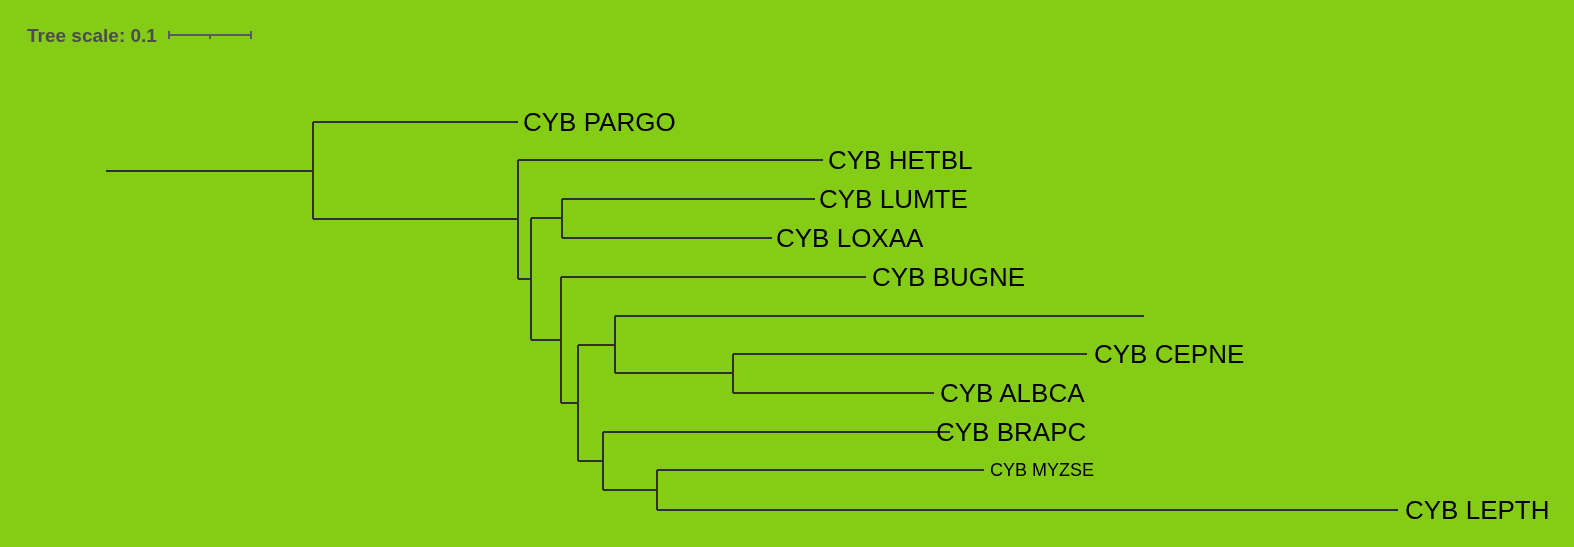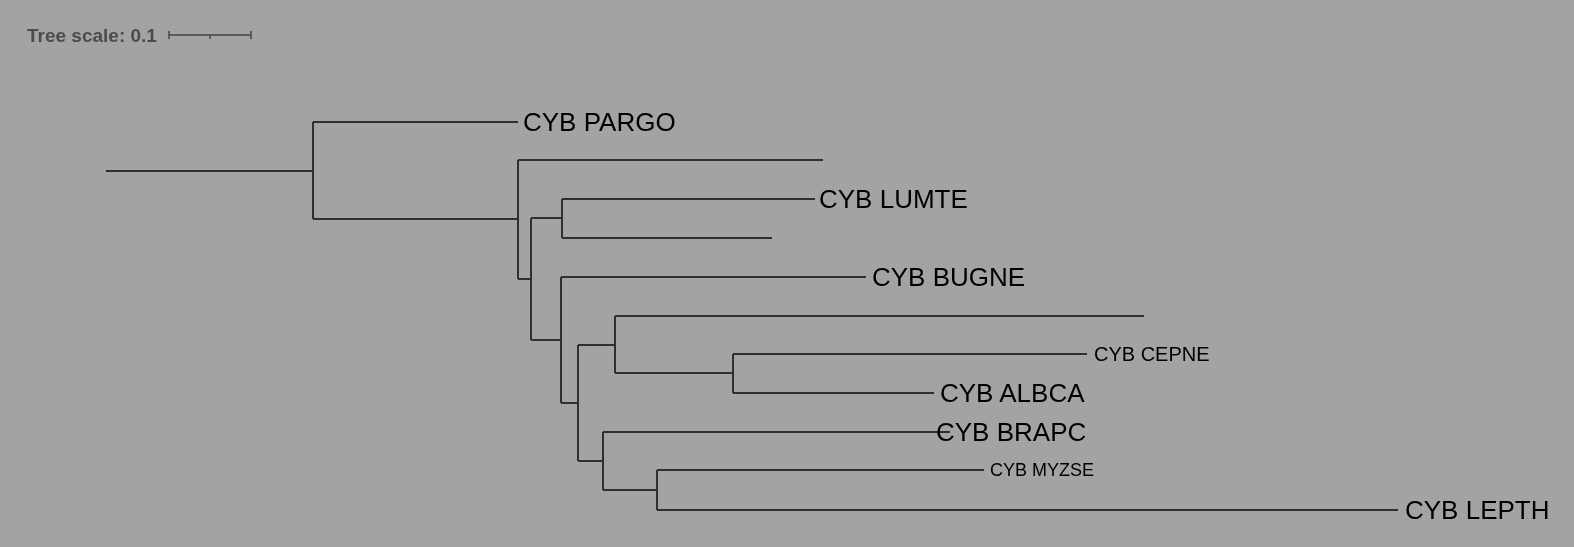--- a/index.html
+++ b/index.html
@@ -5,21 +5,21 @@
   html, body {
     margin: 0;
     padding: 0;
     background: #ffffff;
     font-family: "Liberation Sans", sans-serif;
   }
   .stage {
     position: relative;
     width: 1574px;
     height: 547px;
-    background: #a3a3a3;
+    background: #84cc16;
     overflow: hidden;
   }
   #tree-svg {
     position: absolute;
     left: 0;
     top: 0;
   }
   .treescale-label {
     position: absolute;
     font-weight: bold;
@@ -75,20 +75,22 @@
       <line x1="657" y1="470" x2="657" y2="510" stroke="#2f2f2f" stroke-width="2" shape-rendering="crispEdges"></line>
       <line x1="169" y1="35" x2="251" y2="35" stroke="#5a5a5a" stroke-width="1.5" shape-rendering="crispEdges"></line>
       <line x1="169" y1="31" x2="169" y2="39" stroke="#5a5a5a" stroke-width="1.5" shape-rendering="crispEdges"></line>
       <line x1="251" y1="31" x2="251" y2="39" stroke="#5a5a5a" stroke-width="1.5" shape-rendering="crispEdges"></line>
       <line x1="210" y1="35" x2="210" y2="39" stroke="#5a5a5a" stroke-width="1.5" shape-rendering="crispEdges"></line>
     </svg>
 
   <span class="treescale-label" style="left: 27px; top: 26px; color: rgb(76, 76, 76);">Tree scale: 0.1</span>
 
   <div class="leaf" style="left: 523px; top: 109px; color: rgb(0, 0, 0); font-size: 26px; text-align: center;">CYB PARGO</div>
+  <div class="leaf" style="left: 828px; top: 147px; color: rgb(0, 0, 0); font-size: 26px;">CYB HETBL</div>
   <div class="leaf" style="left: 819px; top: 186px; color: rgb(0, 0, 0); font-size: 26px;">CYB LUMTE</div>
+  <div class="leaf" style="left: 776px; top: 225px; color: rgb(0, 0, 0); font-size: 26px;">CYB LOXAA</div>
   <div class="leaf" style="left: 872px; top: 264px; color: rgb(0, 0, 0); font-size: 26px;">CYB BUGNE</div>
-  <div class="leaf" style="left: 1094px; top: 341px; color: rgb(0, 0, 0); font-size: 20px;">CYB CEPNE</div>
+  <div class="leaf" style="left: 1094px; top: 341px; color: rgb(0, 0, 0); font-size: 26px;">CYB CEPNE</div>
   <div class="leaf" style="left: 940px; top: 380px; color: rgb(0, 0, 0); font-size: 26px;">CYB ALBCA</div>
   <div class="leaf" style="left: 936px; top: 419px; color: rgb(0, 0, 0); font-size: 26px;">CYB BRAPC</div>
   <div class="leaf" style="left: 990px; top: 457px; color: rgb(0, 0, 0); font-size: 18px; text-align: center;">CYB MYZSE</div>
   <div class="leaf" style="left: 1405px; top: 497px; color: rgb(0, 0, 0); font-size: 26px;">CYB LEPTH</div>
 </div>
 
 </body></html>

